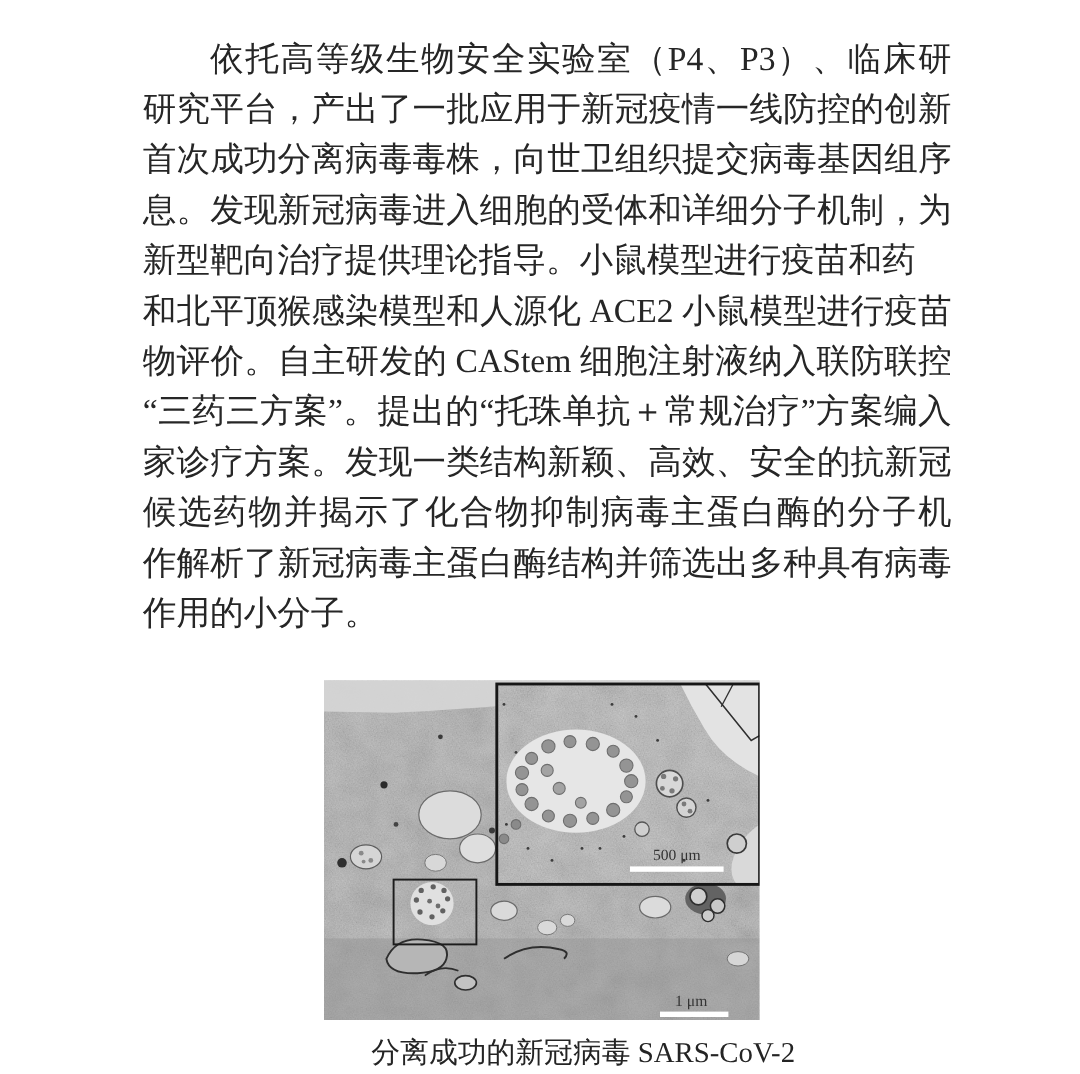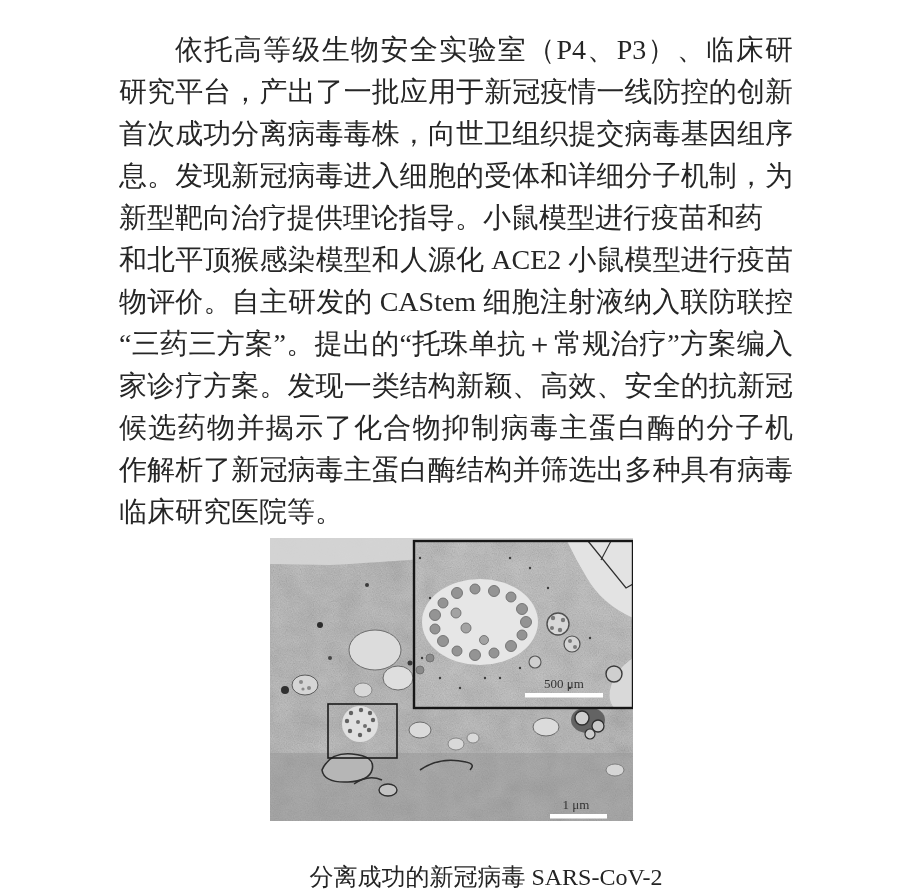--- a/index.html
+++ b/index.html
@@ -26,21 +26,21 @@
     text-align-last: justify;
     white-space: normal;
     height: 42px;
     overflow: hidden;
   }
   .line.indent { text-indent: 56px; }
   .line.short { text-align-last: left; }
   .figure {
     position: absolute;
     left: 270px;
-    top: 538px;
+    top: 567px;
     width: 417px;
     height: 283px;
   }
   .figure svg { display: block; }
   .caption {
     position: absolute;
     left: 0;
     top: 861px;
     width: 900px;
     text-align: center;
@@ -64,21 +64,21 @@
     <div class="line">研究平台，产出了一批应用于新冠疫情一线防控的创新成果。</div>
     <div class="line">首次成功分离病毒毒株，向世卫组织提交病毒基因组序列信</div>
     <div class="line">息。发现新冠病毒进入细胞的受体和详细分子机制，为研发</div>
     <div class="line short">新型靶向治疗提供理论指导。小鼠模型进行疫苗和药</div>
     <div class="line">和北平顶猴感染模型和人源化 ACE2 小鼠模型进行疫苗和药</div>
     <div class="line">物评价。自主研发的 CAStem 细胞注射液纳入联防联控机制</div>
     <div class="line">“三药三方案”。提出的“托珠单抗＋常规治疗”方案编入国</div>
     <div class="line">家诊疗方案。发现一类结构新颖、高效、安全的抗新冠病毒</div>
     <div class="line">候选药物并揭示了化合物抑制病毒主蛋白酶的分子机制；合</div>
     <div class="line">作解析了新冠病毒主蛋白酶结构并筛选出多种具有病毒抑制</div>
-    <div class="line short">临床研究医院等。</div>
+    <div class="line short">作用的小分子。</div>
   </div>
 
   <div class="figure">
     <svg width="363" height="283" viewBox="0 0 363 283">
       <defs>
         <filter id="grain" x="0%" y="0%" width="100%" height="100%">
           <feTurbulence type="fractalNoise" baseFrequency="0.85" numOctaves="2" seed="8" stitchTiles="stitch"></feTurbulence>
           <feColorMatrix type="matrix" values="0.33 0.33 0.33 0 0  0.33 0.33 0.33 0 0  0.33 0.33 0.33 0 0  0 0 0 0 1"></feColorMatrix>
         </filter>
         <filter id="blotch" x="0%" y="0%" width="100%" height="100%">

